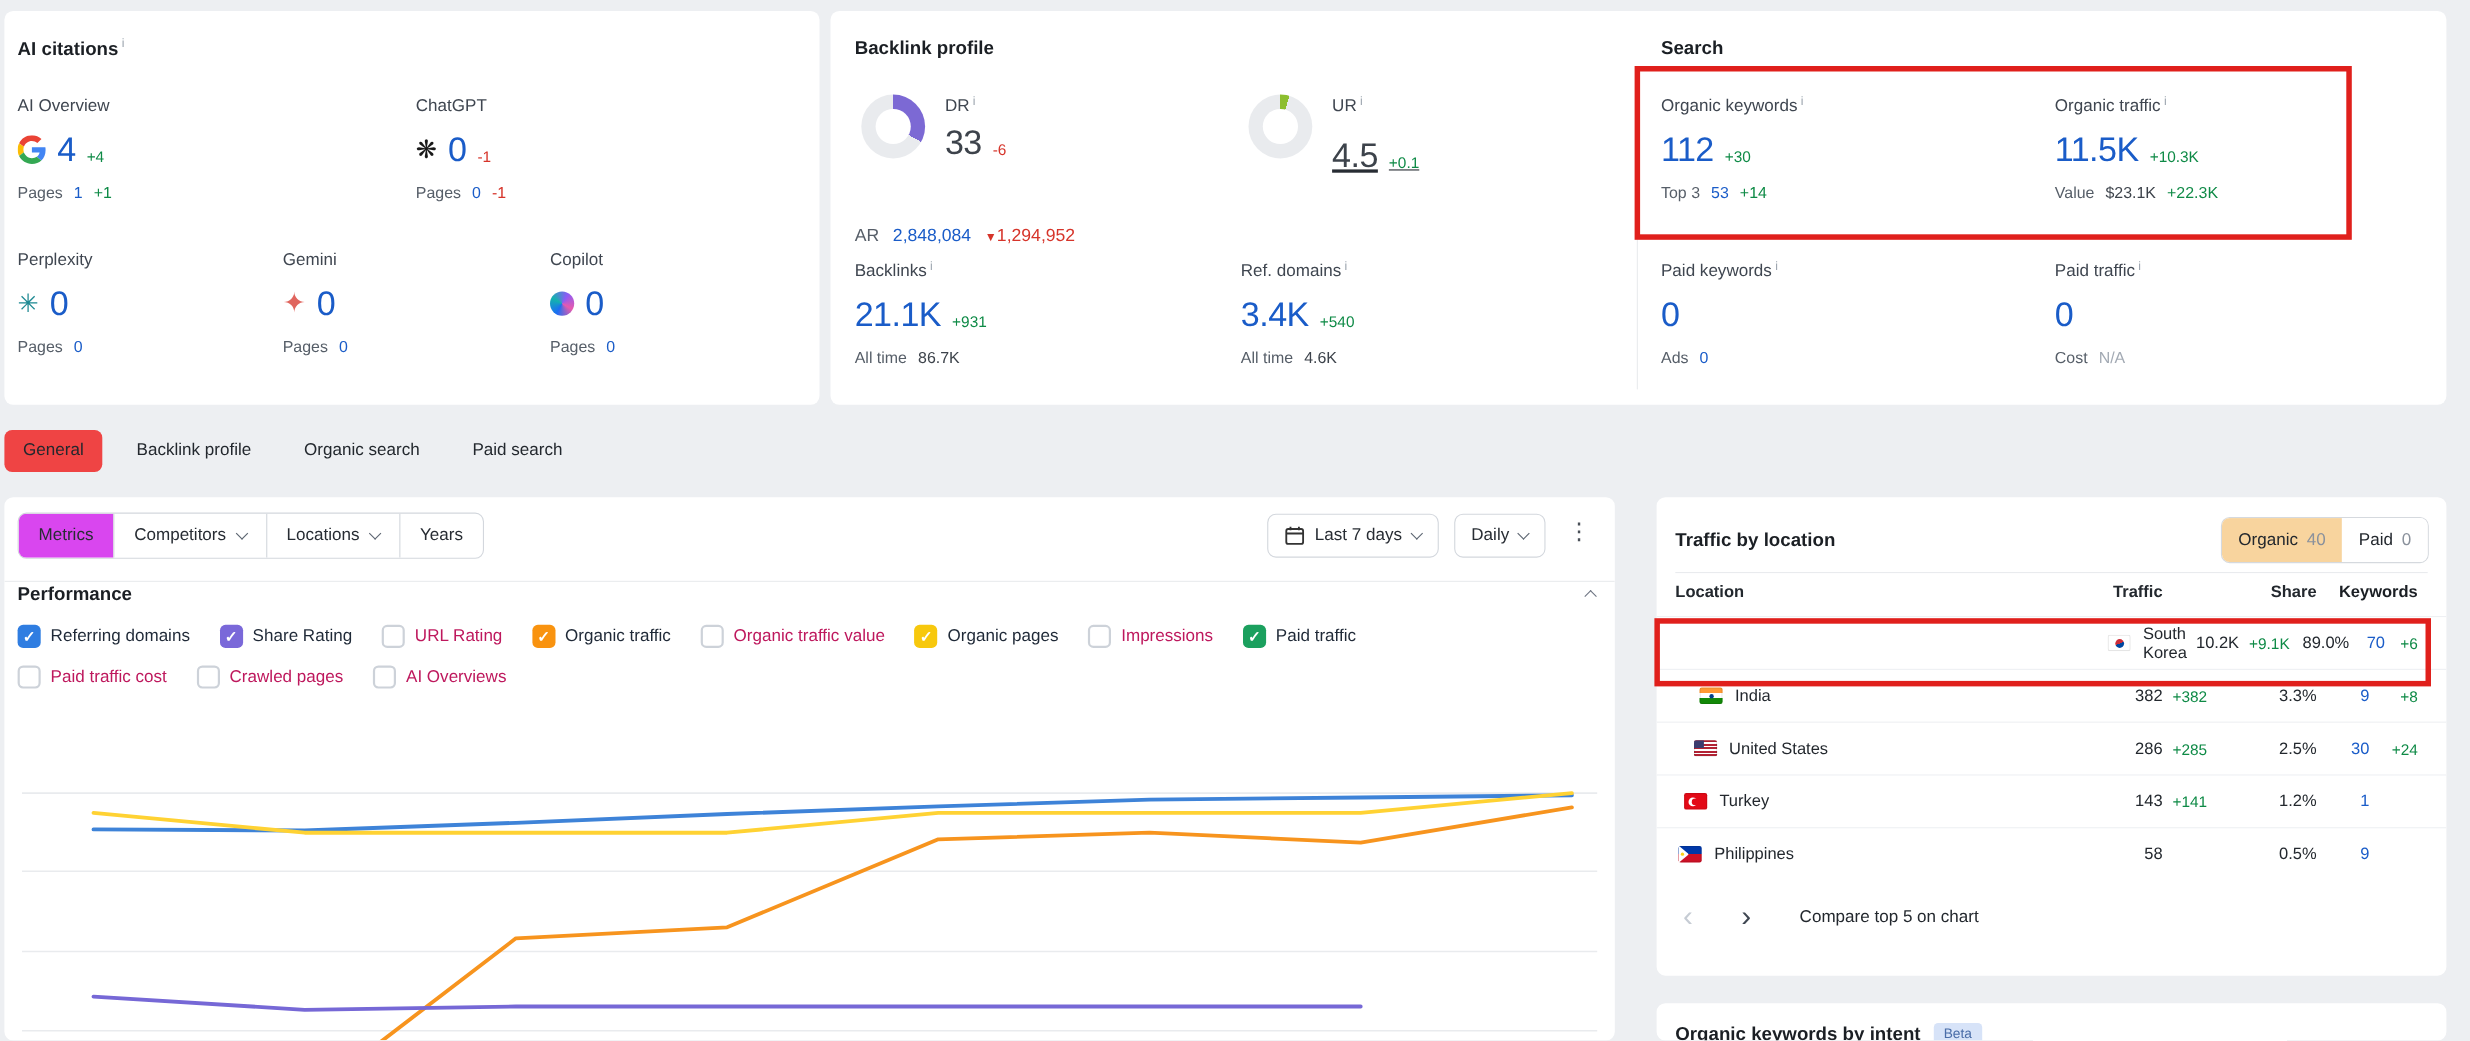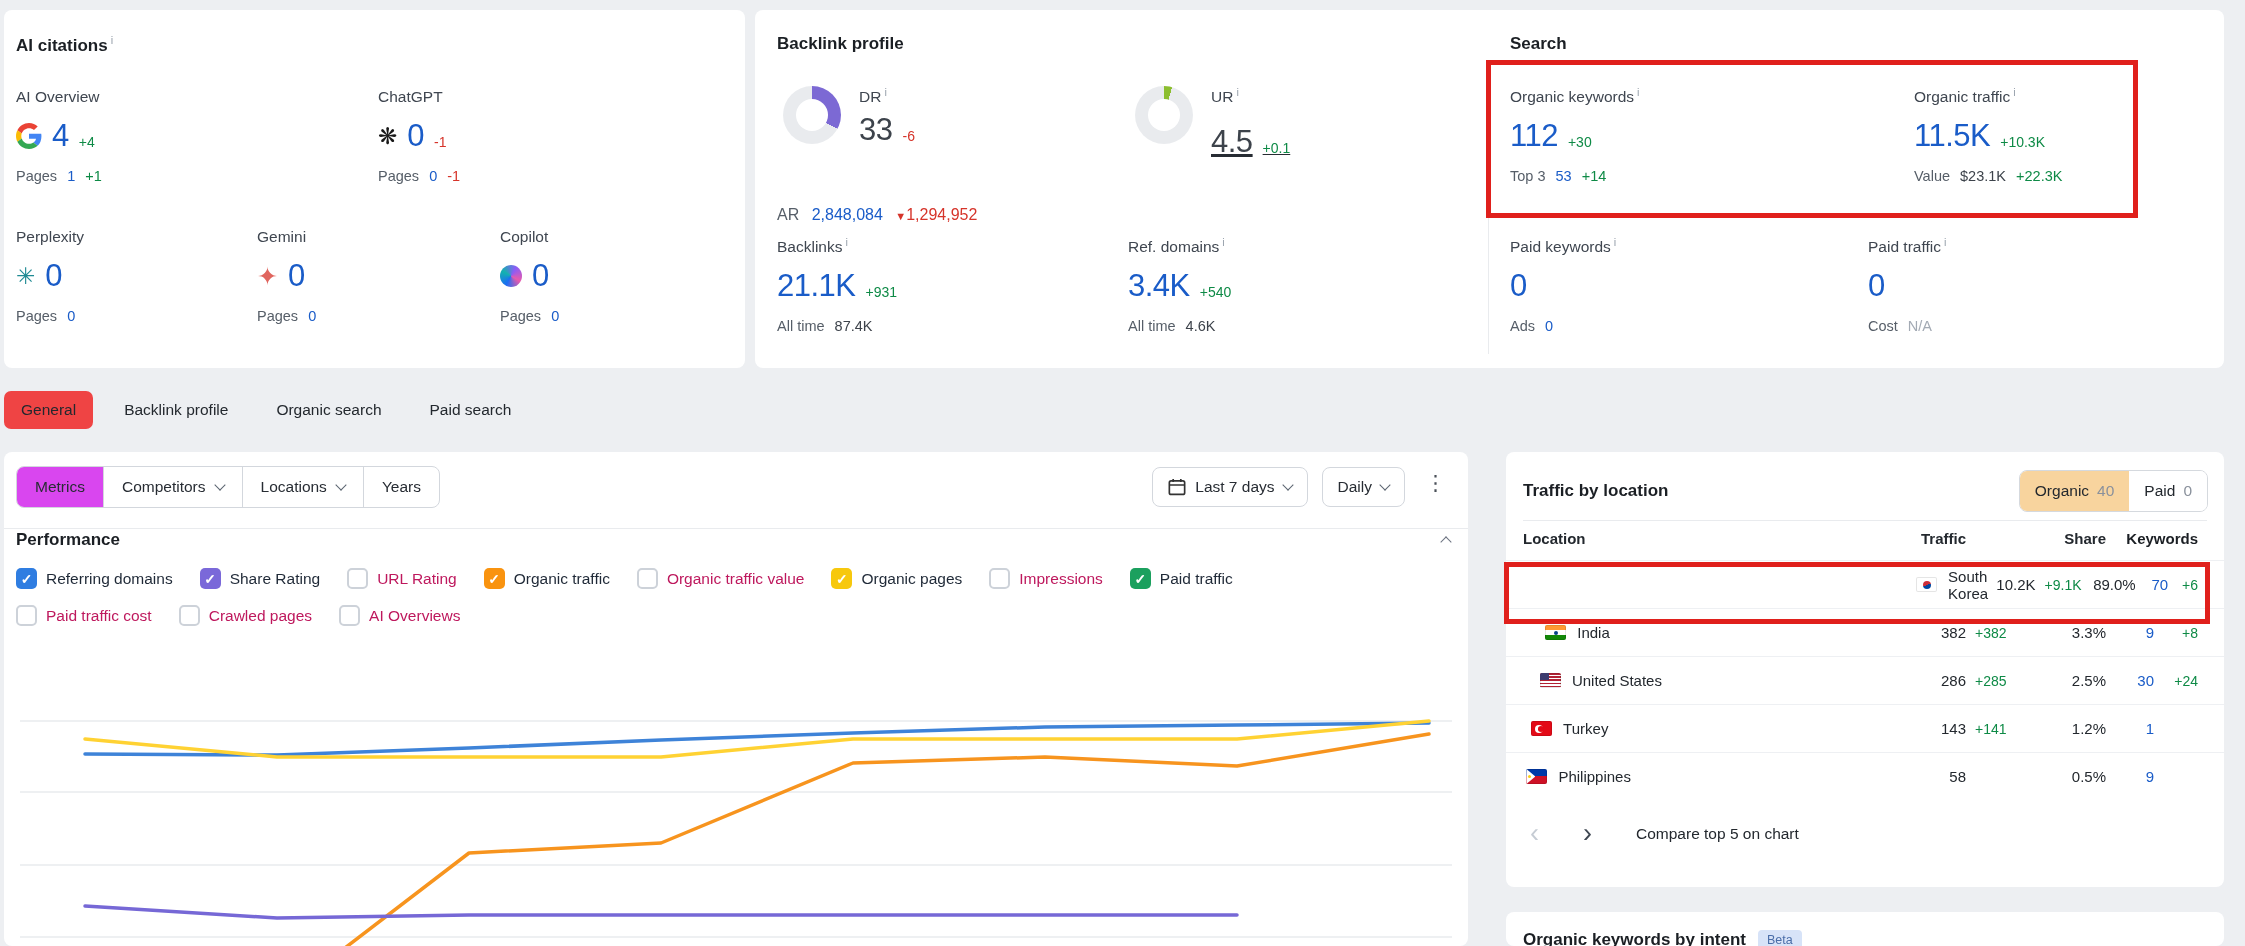--- a/index.html
+++ b/index.html
@@ -239,21 +239,21 @@
   </div>
 
   <div class="m-block" style="left:22px; top:226px;">
     <div class="m-label"><span>Backlinks</span><sup class="sup-i">i</sup></div>
     <div class="m-value-row">
       <span class="m-value blue">21.1K</span>
       <span class="m-delta green">+931</span>
     </div>
     <div class="m-sub">
       <span style="margin-left:0">All time</span>
-      <span class="dark">87.4K</span>
+      <span class="dark">86.7K</span>
     </div>
   </div>
 
   <div class="m-block" style="left:373px; top:226px;">
     <div class="m-label"><span>Ref. domains</span><sup class="sup-i">i</sup></div>
     <div class="m-value-row">
       <span class="m-value blue">3.4K</span>
       <span class="m-delta green">+540</span>
     </div>
     <div class="m-sub">
@@ -272,21 +272,21 @@
       <span class="m-value blue">112</span>
       <span class="m-delta green">+30</span>
     </div>
     <div class="m-sub">
       <span style="margin-left:0">Top 3</span>
       <span class="blue">53</span>
       <span class="green">+14</span>
     </div>
   </div>
 
-  <div class="m-block" style="left:1159px; top:76px;">
+  <div class="m-block" style="left:1113px; top:76px;">
     <div class="m-label"><span>Organic traffic</span><sup class="sup-i">i</sup></div>
     <div class="m-value-row">
       <span class="m-value blue">11.5K</span>
       <span class="m-delta green">+10.3K</span>
     </div>
     <div class="m-sub">
       <span style="margin-left:0">Value</span>
       <span class="dark">$23.1K</span>
       <span class="green">+22.3K</span>
     </div>

